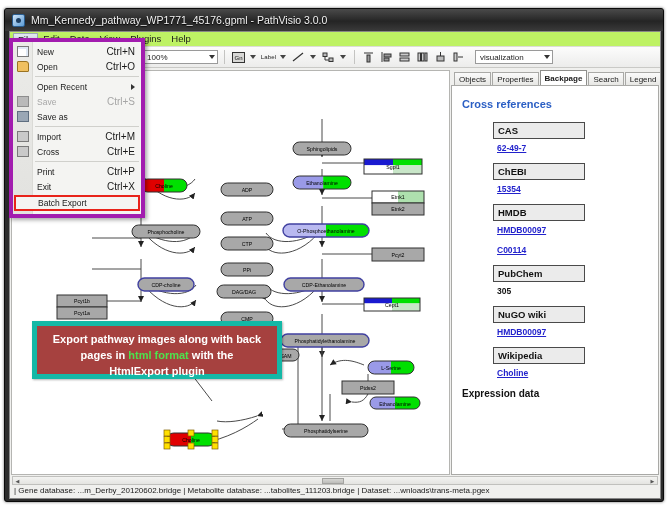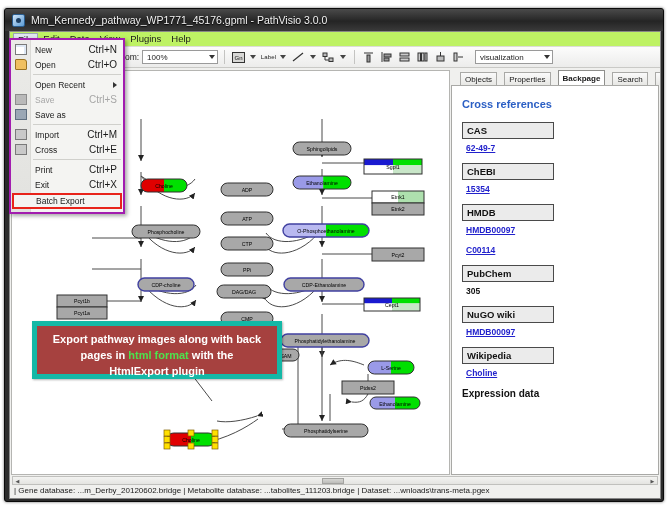--- a/index.html
+++ b/index.html
@@ -120,23 +120,23 @@
   .tb-drop {
     width:0;height:0;border-left:3px solid transparent;border-right:3px solid transparent;
     border-top:4px solid #444; margin-left:1px; margin-right:2px;
   }
   .lbl-btn { font-size:6px; color:#222; letter-spacing:.2px; }
 
   
   #file-menu {
     position: absolute;
     left: 4px; top: 29px;
-    width: 116px;
+    width: 136px;
     background: #f4f4f2;
-    border: 2px solid #a21caf;
+    border: 4px solid #a21caf;
     box-shadow: 2px 2px 4px rgba(0,0,0,.35);
     z-index: 60;
     padding: 2px 0;
     font-size: 8.5px;
   }
   #file-menu .gutter {
     position:absolute; left:0; top:0; bottom:0; width:20px;
     background: linear-gradient(180deg,#ebebe8,#e2e2df);
     border-right: 1px solid #dadad6;
   }
@@ -214,21 +214,20 @@
   }
   .tab {
     height: 13px;
     padding: 0 4px;
     display:flex;align-items:center;
     background: linear-gradient(180deg,#fafafa,#e7e7e4);
     border: 1px solid #a9a9a6;
     border-bottom: none;
     margin-right: 1px;
     color:#1a1a1a;
-    margin-left:6px;
   }
   .tab.selected {
     height: 15px;
     background: #ffffff;
     font-weight: bold;
     border-color:#8f8f8c;
   }
   #sidebar-body {
     flex: 1 1 auto;
     background:#ffffff;
@@ -236,21 +235,21 @@
     position: relative;
     overflow: hidden;
     padding: 8px 0 0 8px;
   }
   #xref-title {
     color: #2b5fc4;
     font-weight: bold;
     font-size: 11px;
     margin: 4px 0 12px 2px;
   }
-  .xref-block { margin-bottom: 10px; }
+  .xref-block { margin-bottom: 10px; margin-left: 31px; }
   .xref-head {
     width: 92px;
     background: #ebebeb;
     border: 1px solid #4a4a4a;
     font-weight: bold;
     font-size: 9.5px;
     color: #111;
     padding: 2px 4px;
     margin-left: 2px;
   }

